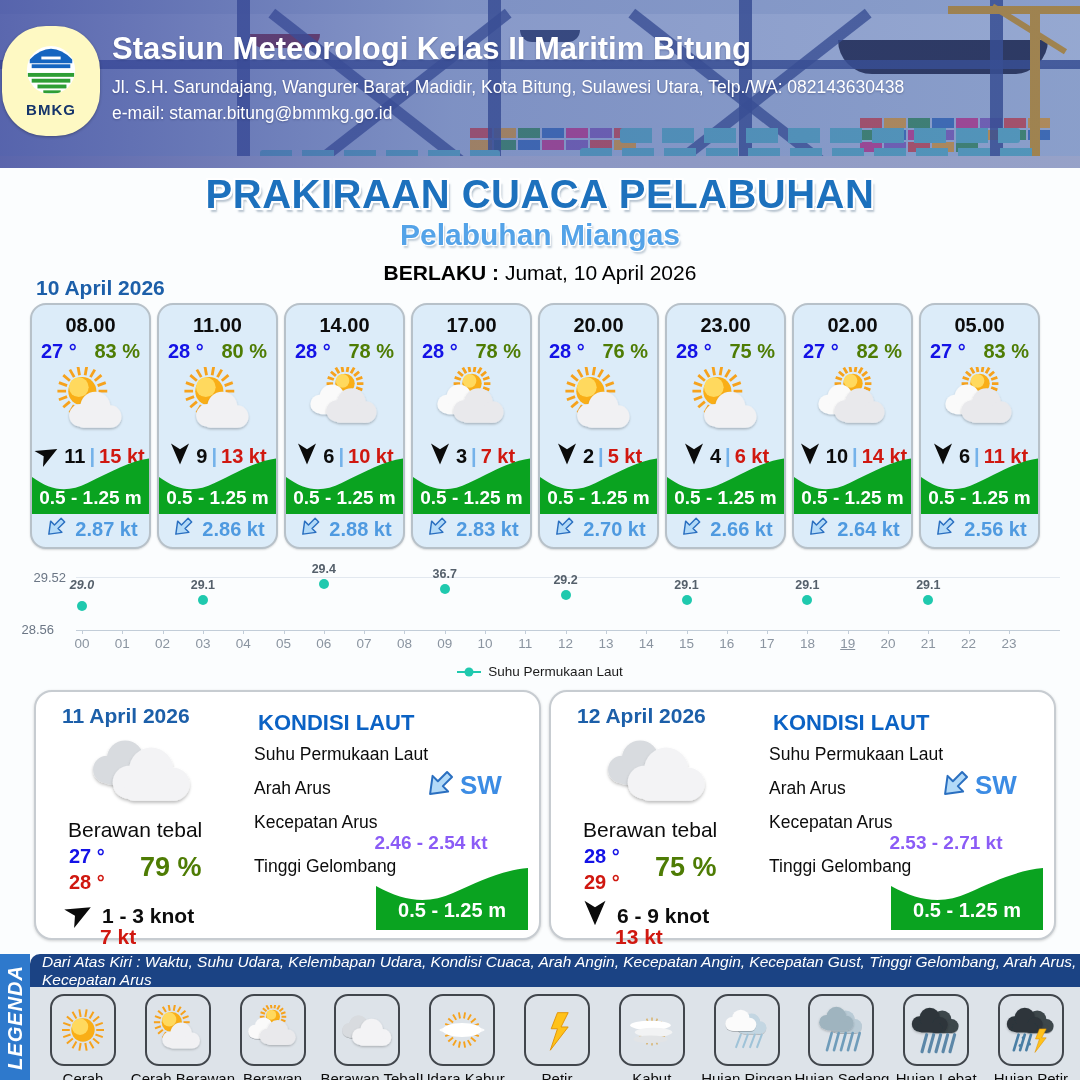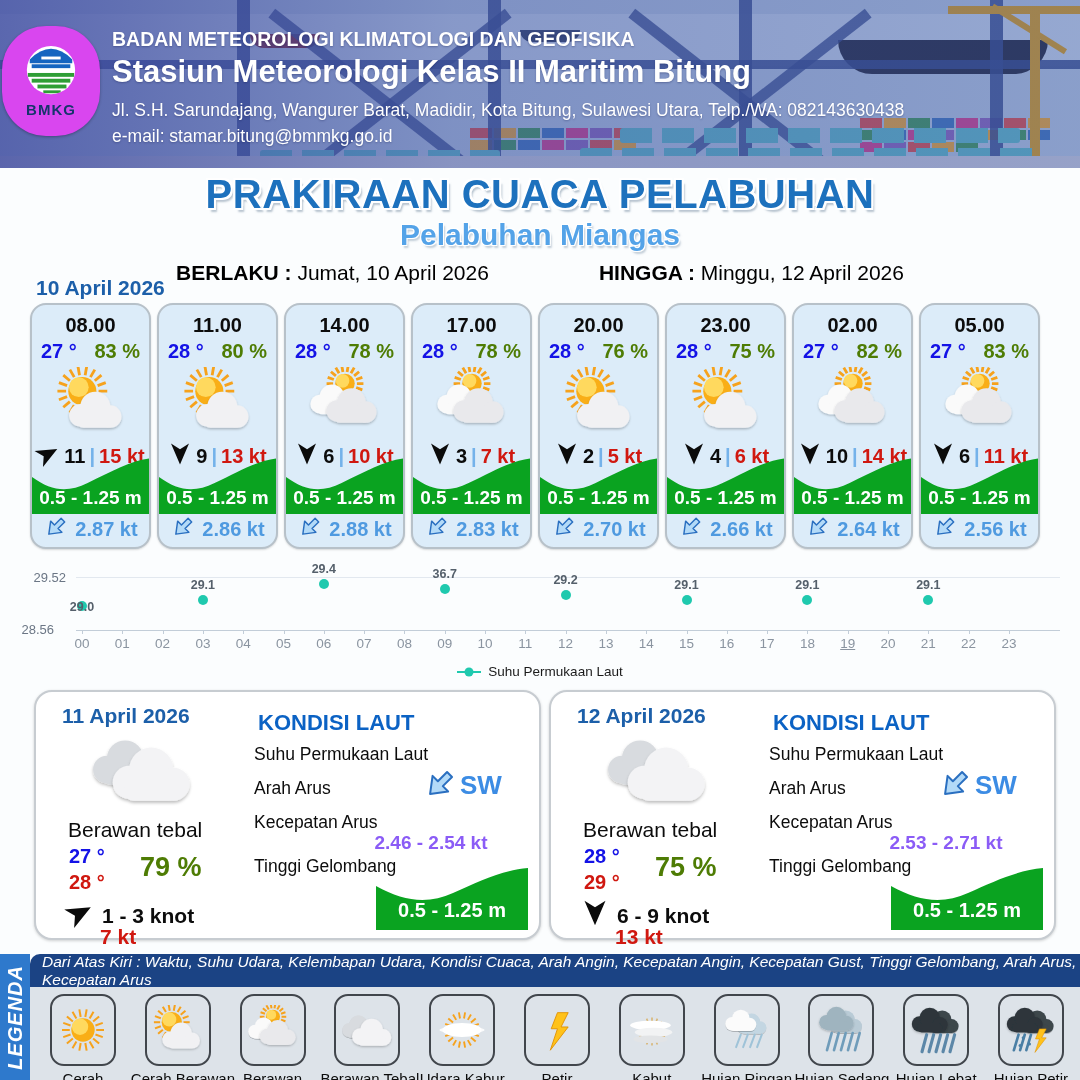--- a/index.html
+++ b/index.html
@@ -21,21 +21,21 @@
   .cstack i:nth-child(6n+2){background:#f2b233;}
   .cstack i:nth-child(6n+3){background:#3fa35a;}
   .cstack i:nth-child(6n+4){background:#3e7fc1;}
   .cstack i:nth-child(6n+5){background:#d8488f;}
   .cstack i:nth-child(6n+6){background:#8d6fc0;}
   .crane-pole{position:absolute;left:1030px;top:6px;width:10px;height:152px;background:#dca81f;}
   .crane-arm{position:absolute;left:948px;top:6px;width:132px;height:8px;background:#dca81f;}
   .crane-diag{position:absolute;left:986px;top:26px;width:86px;height:6px;background:#dca81f;transform:rotate(32deg);}
   .seats{position:absolute;height:15px;background:repeating-linear-gradient(90deg,#5fc5cb 0 32px,transparent 32px 42px);border-radius:3px;}
   .hdr-overlay{position:absolute;inset:0;background:linear-gradient(90deg,rgba(62,72,158,.80) 0%,rgba(62,72,158,.48) 42%,rgba(62,72,158,.38) 100%);}
-  .logo-pill{position:absolute;left:2px;top:26px;width:98px;height:110px;background:#d946ef;border-radius:44px;
+  .logo-pill{position:absolute;left:2px;top:26px;width:98px;height:110px;background:#fef9c3;border-radius:44px;
              display:flex;flex-direction:column;align-items:center;justify-content:center;box-shadow:0 1px 3px rgba(0,0,0,.3);}
   .logo-word{color:#16356b;font-weight:bold;font-size:15px;letter-spacing:1px;margin-top:1px;}
   .hdr-text{position:absolute;left:112px;top:28px;color:#fff;text-shadow:0 1px 2px rgba(20,30,80,.35);}
   .agency{font-size:19.5px;font-weight:bold;}
   .station{font-size:31px;font-weight:bold;margin-top:3px;}
   .addr{font-size:17.5px;margin-top:10px;}
   .mail{font-size:17.5px;margin-top:5px;}
 
   
   .titleblock{position:absolute;left:0;top:172px;width:1080px;text-align:center;}
@@ -198,38 +198,33 @@
           <rect x="20" y="13" width="20" height="3" fill="#ffffff"></rect>
           <rect x="6" y="30" width="48" height="4" fill="#2e9e35"></rect>
           <rect x="10" y="36" width="40" height="4" fill="#2e9e35"></rect>
           <rect x="16" y="42" width="30" height="4" fill="#2e9e35"></rect>
           <rect x="22" y="48" width="18" height="3" fill="#2e9e35"></rect>
         </g>
       </svg>
       <div class="logo-word">BMKG</div>
     </div>
     <div class="hdr-text">
-      <div class="agency">BADAN METEOROLOGI KLIMATOLOGI DAN GEOFISIKA</div>
       <div class="station">Stasiun Meteorologi Kelas II Maritim Bitung</div>
       <div class="addr">Jl. S.H. Sarundajang, Wangurer Barat, Madidir, Kota Bitung, Sulawesi Utara, Telp./WA: 082143630438</div>
       <div class="mail">e-mail: stamar.bitung@bmmkg.go.id</div>
     </div>
   </header>
 
   <section class="titleblock">
     <h1 class="main-title">PRAKIRAAN CUACA PELABUHAN</h1>
     <h2 class="port-title">Pelabuhan Miangas</h2>
     <div class="validity">
       <div>
         <span class="lbl">BERLAKU :</span>
         <span>Jumat, 10 April 2026</span>
-      </div>
-      <div>
-        <span class="lbl">HINGGA :</span>
-        <span>Minggu, 12 April 2026</span>
       </div>
     </div>
   </section>
 
   <div class="day1-date">10 April 2026</div>
   <div id="cards-row">
       <div class="card">
         <div class="c-time">08.00</div>
     <div class="c-th">
       <span class="c-temp">27 °</span>
@@ -774,21 +769,21 @@
       <div class="xtick" style="left:832.6999999999999px;top:84px;text-decoration:underline;">19</div>
       <div class="tickmark" style="left:888px;top:78px;"></div>
       <div class="xtick" style="left:873px;top:84px;">20</div>
       <div class="tickmark" style="left:928.3px;top:78px;"></div>
       <div class="xtick" style="left:913.3px;top:84px;">21</div>
       <div class="tickmark" style="left:968.5999999999999px;top:78px;"></div>
       <div class="xtick" style="left:953.5999999999999px;top:84px;">22</div>
       <div class="tickmark" style="left:1008.9px;top:78px;"></div>
       <div class="xtick" style="left:993.9px;top:84px;">23</div>
       <div class="dot" style="left:77px;top:48.708333333333286px;background:#1fc9ae;"></div>
-      <div class="dotlabel" style="left:60px;top:48px;">29.0</div>
+      <div class="dotlabel" style="left:60px;top:26px;font-style:italic;">29.0</div>
       <div class="dot" style="left:197.89999999999998px;top:43.18749999999988px;background:#1fc9ae;"></div>
       <div class="dotlabel" style="left:180.89999999999998px;top:26.18749999999988px;">29.1</div>
       <div class="dot" style="left:318.79999999999995px;top:26.62500000000005px;background:#1fc9ae;"></div>
       <div class="dotlabel" style="left:301.79999999999995px;top:9.62500000000005px;">29.4</div>
       <div class="dot" style="left:439.7px;top:32.14583333333326px;background:#1fc9ae;"></div>
       <div class="dotlabel" style="left:422.7px;top:15.145833333333258px;">36.7</div>
       <div class="dot" style="left:560.5999999999999px;top:37.66666666666667px;background:#1fc9ae;"></div>
       <div class="dotlabel" style="left:543.5999999999999px;top:20.66666666666667px;">29.2</div>
       <div class="dot" style="left:681.5px;top:43.18749999999988px;background:#1fc9ae;"></div>
       <div class="dotlabel" style="left:664.5px;top:26.18749999999988px;">29.1</div>

